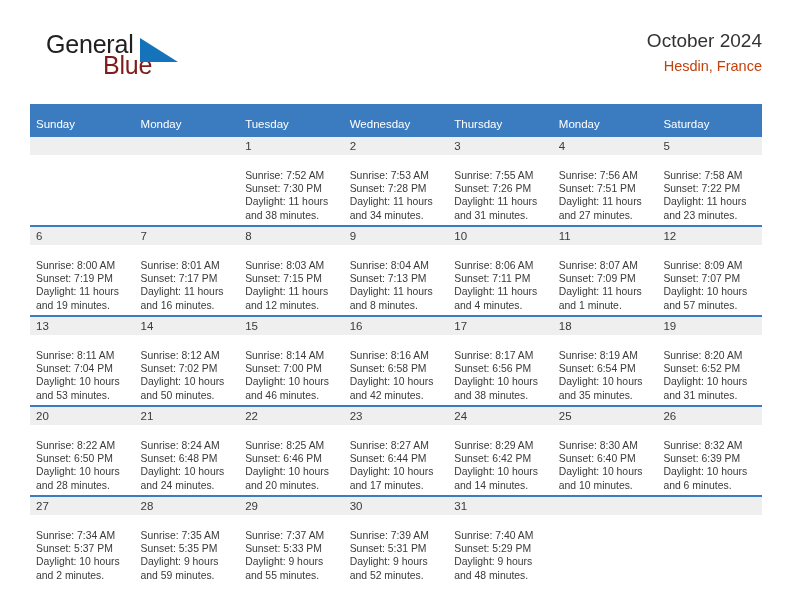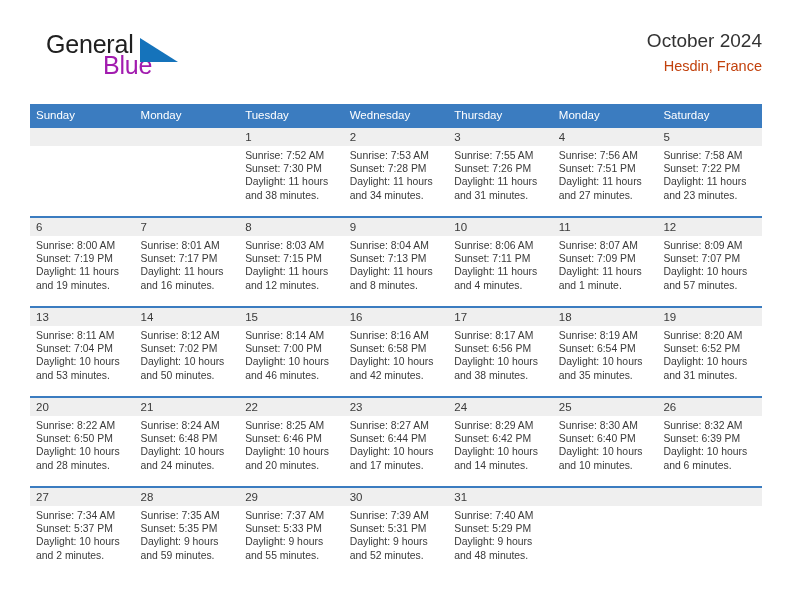--- a/index.html
+++ b/index.html
@@ -46,21 +46,21 @@
     color: #202020;
     letter-spacing: -0.2px;
     line-height: 1;
     font-weight: 400;
   }
   .brand-blue {
     position: absolute;
     left: 57px;
     top: 23px;
     font-size: 25px;
-    color: #a21caf;
+    color: #7f1d1d;
     letter-spacing: -0.2px;
     line-height: 1;
     font-weight: 400;
   }
   .brand-triangle {
     position: absolute;
     left: 94px;
     top: 8px;
     width: 38px;
     height: 24px;
@@ -98,21 +98,21 @@
   }
 
   .calendar col { width: 104.57px; }
 
   thead th {
     background: #3b7cc0;
     color: #ffffff;
     font-size: 11.5px;
     font-weight: 400;
     text-align: left;
-    padding: 5px 0 5px 6px;
+    padding: 14px 0 5px 6px;
     height: 11px;
     vertical-align: middle;
     border: 0;
   }
 
   tbody tr.week-row > td {
     border-top: 2px solid #3b7cc0;
     padding: 0;
     vertical-align: top;
     background: #ffffff;
@@ -132,21 +132,21 @@
     padding-left: 6px;
     font-size: 11.5px;
     color: #3a3a3a;
     box-sizing: border-box;
   }
   .cell.empty .daynum-band {
     background: #efefef;
   }
 
   .details {
-    padding: 3px 5px 0 6px;
+    padding: 14px 5px 0 6px;
     font-size: 10.4px;
     line-height: 13.2px;
     color: #3a3a3a;
   }
   .details div { white-space: nowrap; }
 </style>
 </head>
 <body>
 
 <div class="page">

